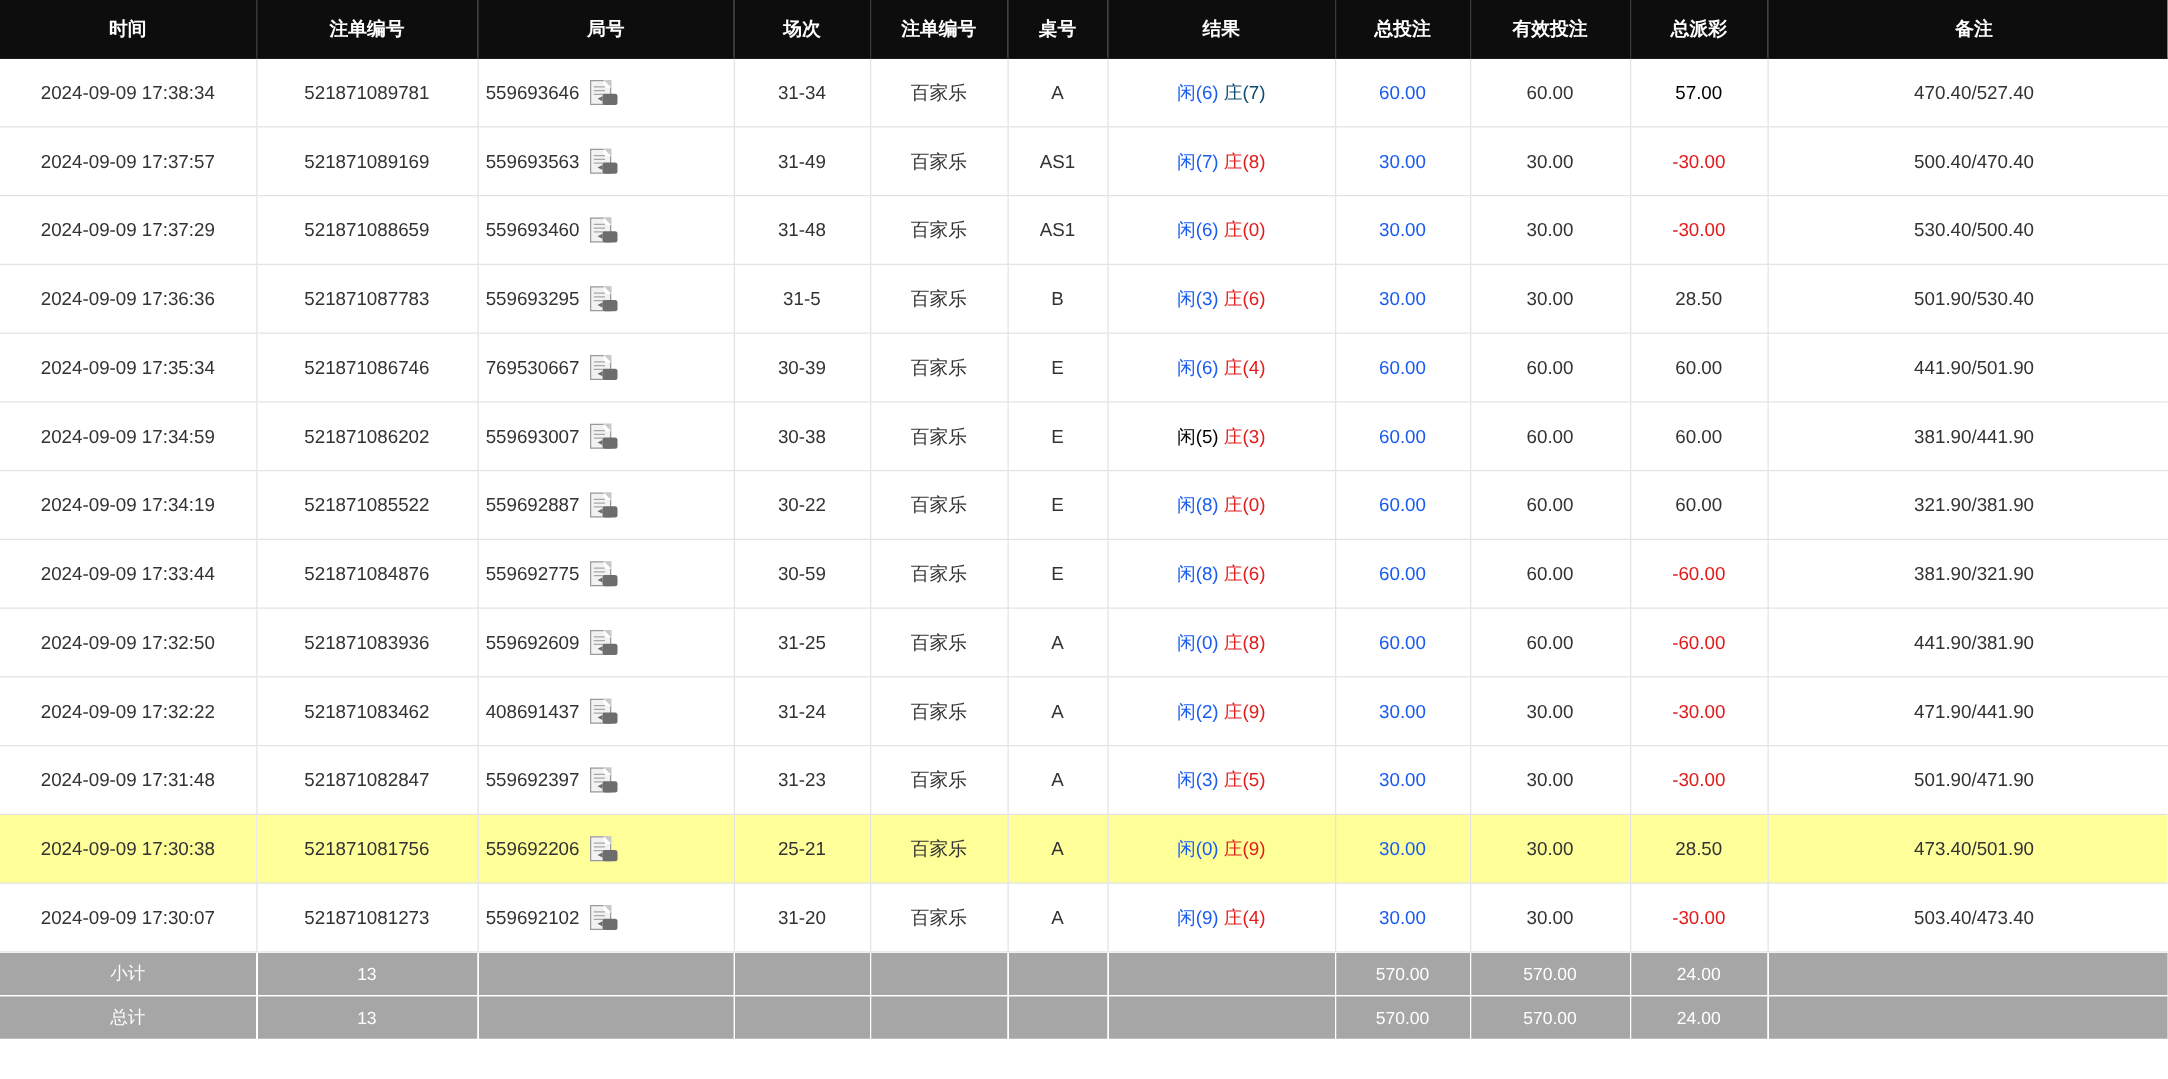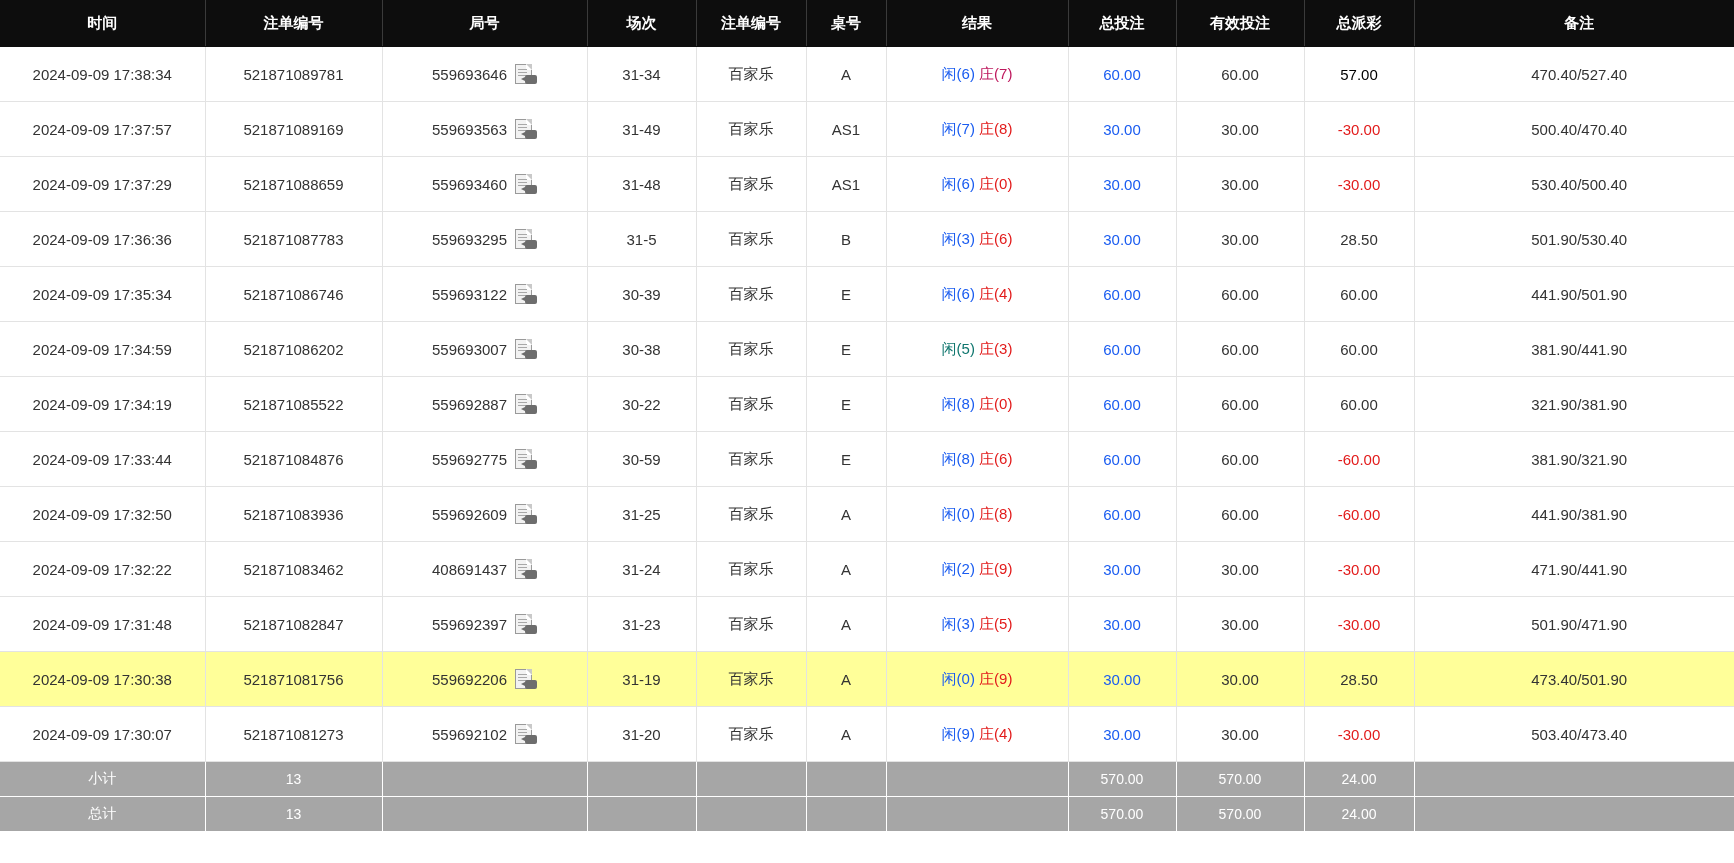--- a/index.html
+++ b/index.html
@@ -66,21 +66,20 @@
   }
   tr.summary td:last-child {
     border-right: none;
   }
   tr.summary.total td {
     border-bottom: none;
   }
   .cell-round {
     display: flex;
     align-items: center;
-    justify-content: center;
     gap: 8px;
   }
   .video-icon {
     position: relative;
     width: 22px;
     height: 20px;
     flex: 0 0 auto;
     display: inline-block;
   }
   .video-icon .page {
@@ -181,21 +180,21 @@
                 <span class="line l1"></span>
                 <span class="line l2"></span>
                 <span class="line l3"></span>
                 <span class="cam"></span>
               </span>
             </span>
           </td>
           <td>31-34</td>
           <td>百家乐</td>
           <td>A</td>
-          <td><span style="color:#1a5cf0">闲(6)</span>&nbsp;<span style="color:#be185d">庄(7)</span></td>
+          <td><span style="color:#1a5cf0">闲(6)</span>&nbsp;<span style="color:#0c4a6e">庄(7)</span></td>
           <td style="color:#1a5cf0">60.00</td>
           <td>60.00</td>
           <td style="color:#000000">57.00</td>
           <td>470.40/527.40</td>
         </tr>
         <tr>
           <td>2024-09-09 17:37:57</td>
           <td>521871089169</td>
           <td>
             <span class="cell-round">
@@ -264,21 +263,21 @@
           <td style="color:#1a5cf0">30.00</td>
           <td>30.00</td>
           <td style="color:#333333">28.50</td>
           <td>501.90/530.40</td>
         </tr>
         <tr>
           <td>2024-09-09 17:35:34</td>
           <td>521871086746</td>
           <td>
             <span class="cell-round">
-              <span>559693122</span>
+              <span>769530667</span>
               <span class="video-icon">
                 <span class="page"></span>
                 <span class="line l1"></span>
                 <span class="line l2"></span>
                 <span class="line l3"></span>
                 <span class="cam"></span>
               </span>
             </span>
           </td>
           <td>30-39</td>
@@ -301,21 +300,21 @@
                 <span class="line l1"></span>
                 <span class="line l2"></span>
                 <span class="line l3"></span>
                 <span class="cam"></span>
               </span>
             </span>
           </td>
           <td>30-38</td>
           <td>百家乐</td>
           <td>E</td>
-          <td><span style="color:#0f766e">闲(5)</span>&nbsp;<span style="color:#e21b1b">庄(3)</span></td>
+          <td><span style="color:#000000">闲(5)</span>&nbsp;<span style="color:#e21b1b">庄(3)</span></td>
           <td style="color:#1a5cf0">60.00</td>
           <td>60.00</td>
           <td style="color:#333333">60.00</td>
           <td>381.90/441.90</td>
         </tr>
         <tr>
           <td>2024-09-09 17:34:19</td>
           <td>521871085522</td>
           <td>
             <span class="cell-round">
@@ -442,21 +441,21 @@
               <span>559692206</span>
               <span class="video-icon">
                 <span class="page"></span>
                 <span class="line l1"></span>
                 <span class="line l2"></span>
                 <span class="line l3"></span>
                 <span class="cam"></span>
               </span>
             </span>
           </td>
-          <td>31-19</td>
+          <td>25-21</td>
           <td>百家乐</td>
           <td>A</td>
           <td><span style="color:#1a5cf0">闲(0)</span>&nbsp;<span style="color:#e21b1b">庄(9)</span></td>
           <td style="color:#1a5cf0">30.00</td>
           <td>30.00</td>
           <td style="color:#333333">28.50</td>
           <td>473.40/501.90</td>
         </tr>
         <tr>
           <td>2024-09-09 17:30:07</td>

